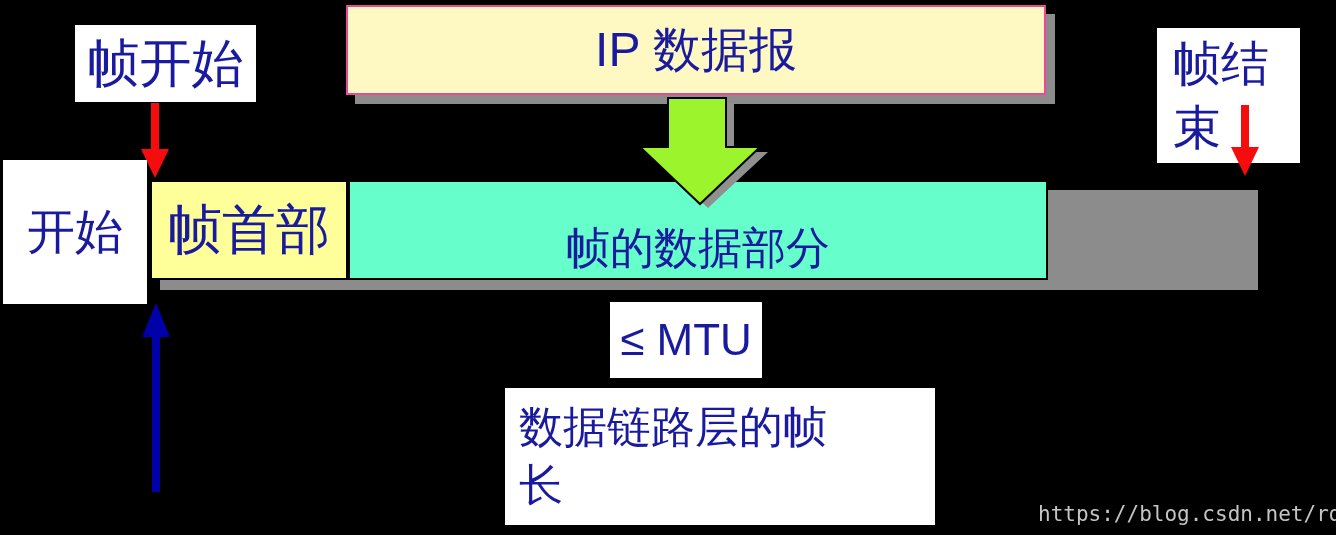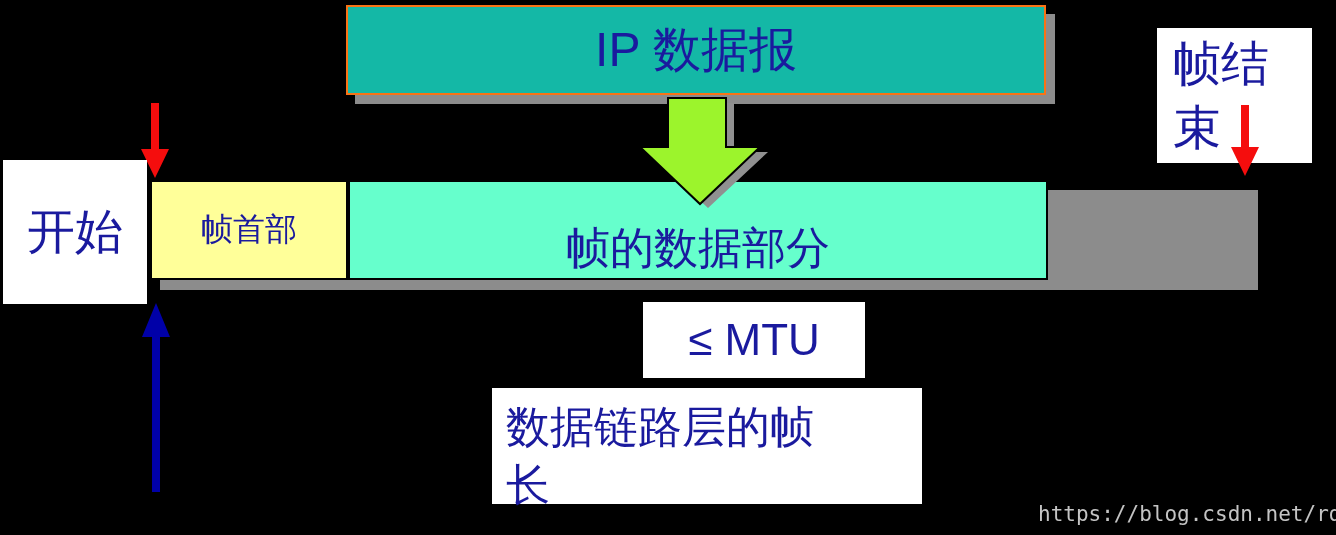--- a/index.html
+++ b/index.html
@@ -8,38 +8,38 @@
     font-family:"Liberation Sans",sans-serif;
   }
   .abs{position:absolute;box-sizing:border-box;}
   .whitebox{background:#fff;color:#1a1a9e;}
   .center{display:flex;align-items:center;justify-content:center;}
   .bluetext{color:#1a1a9e;}
 
   
   .ip-box{
     left:346px;top:5px;width:700px;height:90px;
-    background:#14b8a6;border:2px solid #f97316;
+    background:#fef9c3;border:2px solid #ec4899;
     box-shadow:9px 9px 0 #8C8C8C;
     font-size:48px;color:#1a1a9e;
   }
 
   
   .row-shadow{left:160px;top:190px;width:1098px;height:100px;background:#8C8C8C;}
-  .frame-header{left:150px;top:180px;width:198px;height:100px;background:#FFFF99;border:2px solid #000;font-size:32px;}
+  .frame-header{left:150px;top:180px;width:198px;height:100px;background:#FFFF99;border:2px solid #000;font-size:54px;}
   .frame-data{left:348px;top:180px;width:700px;height:100px;background:#66FFCC;border:2px solid #000;font-size:44px;align-items:flex-end;}
   .frame-trailer{left:1048px;top:180px;width:200px;height:100px;background:#FFFF99;border:4px solid #000099;font-size:44px;}
 
   
   .lbl-frame-start{left:75px;top:25px;width:181px;height:77px;font-size:52px;}
   .lbl-start-sending{left:3px;top:160px;width:144px;height:144px;font-size:48px;line-height:66px;text-align:center;
     display:flex;flex-direction:row;align-items:center;justify-content:center;}
-  .lbl-frame-end{left:1157px;top:28px;width:155px;height:135px;font-size:48px;line-height:64px;padding:4px 0 6px 16px;}
-  .lbl-mtu{left:610px;top:302px;width:222px;height:76px;font-size:44px;margin-left:33px;}
-  .lbl-datalink{left:492px;top:388px;width:430px;height:116px;font-size:44px;line-height:58px;padding:10px 0 0 14px;}
+  .lbl-frame-end{left:1157px;top:28px;width:143px;height:135px;font-size:48px;line-height:64px;padding:4px 0 6px 16px;}
+  .lbl-mtu{left:610px;top:302px;width:152px;height:76px;font-size:44px;}
+  .lbl-datalink{left:505px;top:388px;width:430px;height:137px;font-size:44px;line-height:58px;padding:10px 0 0 14px;}
   .lbl-frame-end div, .lbl-datalink div{white-space:nowrap;}
 
   .watermark{
     left:1038px;top:502px;color:#c4c4c4;font-size:21px;
     font-family:"DejaVu Sans Mono",monospace;white-space:nowrap;
   }
   svg{display:block;}
 </style>
 </head>
 <body>
@@ -57,20 +57,23 @@
   </div>
   <div class="abs center bluetext frame-data">
     <span>帧的数据部分</span>
   </div>
 
   <svg class="abs" style="left:630px;top:97px;" width="140" height="113">
     <polygon points="46,6 104,6 104,55 138,55 78,111 18,55 46,55" fill="#909090"></polygon>
     <polygon points="38,1 96,1 96,50 130,50 70,107 10,50 38,50" fill="#9CF42C" stroke="#000" stroke-width="2"></polygon>
   </svg>
 
+  <div class="abs center whitebox lbl-frame-start">
+    <span>帧开始</span>
+  </div>
 
   <svg class="abs" style="left:141px;top:103px;" width="28" height="76">
     <path d="M10,0 h8 v46 h10 L14,75 L0,46 h10 z" fill="#F50D0D"></path>
   </svg>
 
   <div class="abs whitebox lbl-start-sending">
     <div>开始</div>
   </div>
 
   <svg class="abs" style="left:142px;top:303px;" width="28" height="189">

